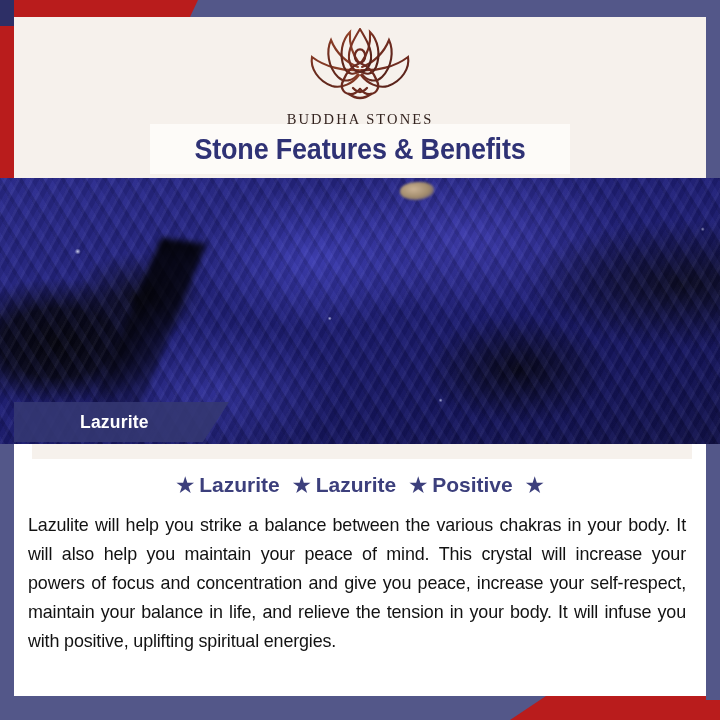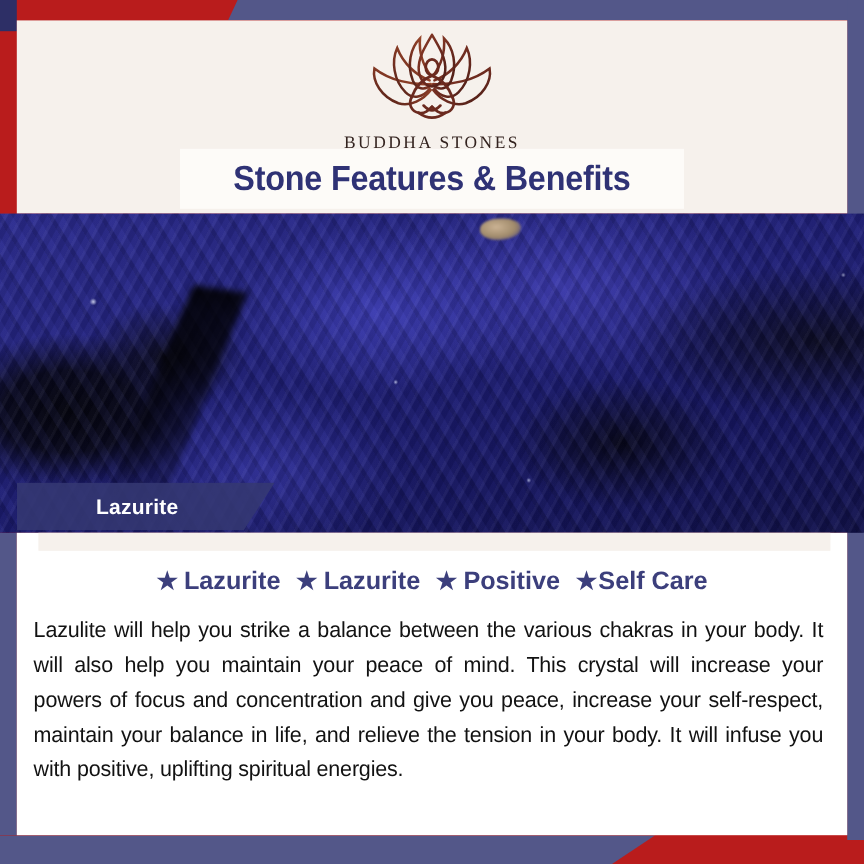--- a/index.html
+++ b/index.html
@@ -372,20 +372,19 @@
       <span class="benefit">
         <span class="star">★</span>
         <span>Lazurite</span>
       </span>
       <span class="benefit">
         <span class="star">★</span>
         <span>Positive</span>
       </span>
       <span class="benefit tight">
         <span class="star">★</span>
-        <span>Self Care</span>
       </span>
     </div>
 
     <p id="description">Lazulite will help you strike a balance between the various chakras in your body. It will also help you maintain your peace of mind. This crystal will increase your powers of focus and concentration and give you peace, increase your self-respect, maintain your balance in life, and relieve the tension in your body. It will infuse you with positive, uplifting spiritual energies.</p>
   </div>
 
 </div>
 
 </body></html>

